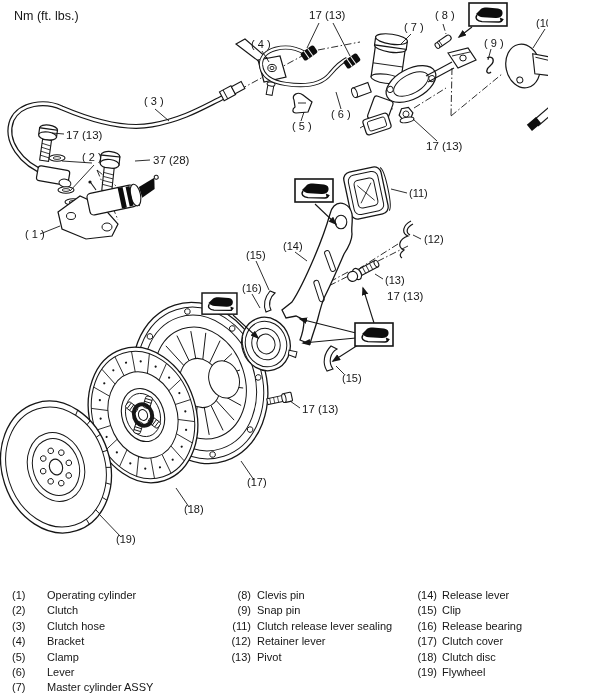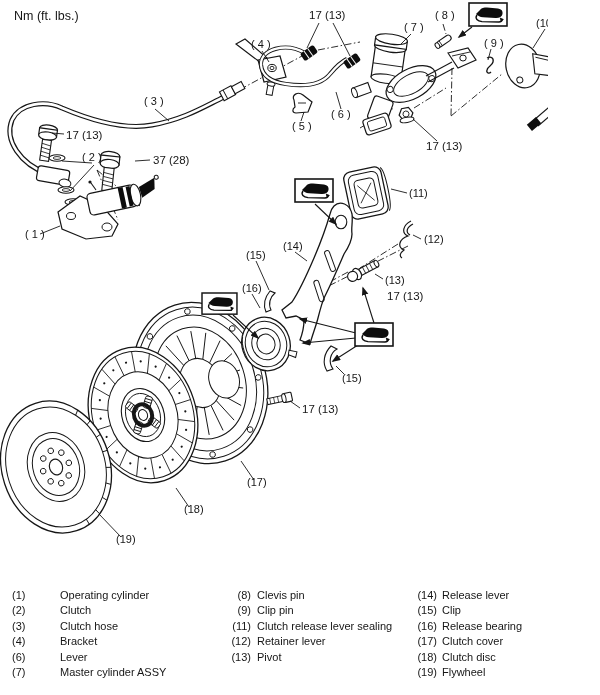--- a/index.html
+++ b/index.html
@@ -10,21 +10,21 @@
   .callout{font-size:11px;}
   .torque{font-size:11.5px;}
   .units{font-size:12.5px;}
   .legend{position:absolute;left:0;top:586px;width:600px;height:109px;font-size:11px;}
   .lg-col{position:absolute;top:2px;}
   .lg-row{height:15.4px;line-height:15.4px;white-space:nowrap;}
   .lg-num{display:inline-block;}
   .c1 .lg-num{width:28px;text-align:left;}
   .c2 .lg-num{width:33px;text-align:right;margin-right:6px;}
   .c3 .lg-num{width:32px;text-align:right;margin-right:5px;}
-  .c1 .lg-label{margin-left:20px;}
+  .c1 .lg-label{margin-left:7px;}
 </style>
 </head>
 <body>
 
 <div class="page">
 
 <svg width="600" height="586" viewBox="0 0 600 586">
   <defs>
     <marker id="ah" markerWidth="9" markerHeight="8" refX="6.5" refY="3" orient="auto">
       <path d="M0,0 L8,3 L0,6 Z" fill="#161616"></path>
@@ -488,26 +488,27 @@
   <text class="callout" x="184" y="513">(18)</text>
   <text class="callout" x="116" y="543">(19)</text>
 </svg>
 
 <div class="legend">
   <div class="lg-col c1" style="left:12px">
     <div class="lg-row"><span class="lg-num">(1)</span><span class="lg-label">Operating cylinder</span></div>
     <div class="lg-row"><span class="lg-num">(2)</span><span class="lg-label">Clutch</span></div>
     <div class="lg-row"><span class="lg-num">(3)</span><span class="lg-label">Clutch hose</span></div>
     <div class="lg-row"><span class="lg-num">(4)</span><span class="lg-label">Bracket</span></div>
+    <div class="lg-row"><span class="lg-num">(5)</span><span class="lg-label">Clamp</span></div>
     <div class="lg-row"><span class="lg-num">(6)</span><span class="lg-label">Lever</span></div>
     <div class="lg-row"><span class="lg-num">(7)</span><span class="lg-label">Master cylinder ASSY</span></div>
   </div>
   <div class="lg-col c2" style="left:218px">
     <div class="lg-row"><span class="lg-num">(8)</span><span class="lg-label">Clevis pin</span></div>
-    <div class="lg-row"><span class="lg-num">(9)</span><span class="lg-label">Clip pin</span></div>
+    <div class="lg-row"><span class="lg-num">(9)</span><span class="lg-label">Snap pin</span></div>
     <div class="lg-row"><span class="lg-num">(11)</span><span class="lg-label">Clutch release lever sealing</span></div>
     <div class="lg-row"><span class="lg-num">(12)</span><span class="lg-label">Retainer lever</span></div>
     <div class="lg-row"><span class="lg-num">(13)</span><span class="lg-label">Pivot</span></div>
   </div>
   <div class="lg-col c3" style="left:405px">
     <div class="lg-row"><span class="lg-num">(14)</span><span class="lg-label">Release lever</span></div>
     <div class="lg-row"><span class="lg-num">(15)</span><span class="lg-label">Clip</span></div>
     <div class="lg-row"><span class="lg-num">(16)</span><span class="lg-label">Release bearing</span></div>
     <div class="lg-row"><span class="lg-num">(17)</span><span class="lg-label">Clutch cover</span></div>
     <div class="lg-row"><span class="lg-num">(18)</span><span class="lg-label">Clutch disc</span></div>

